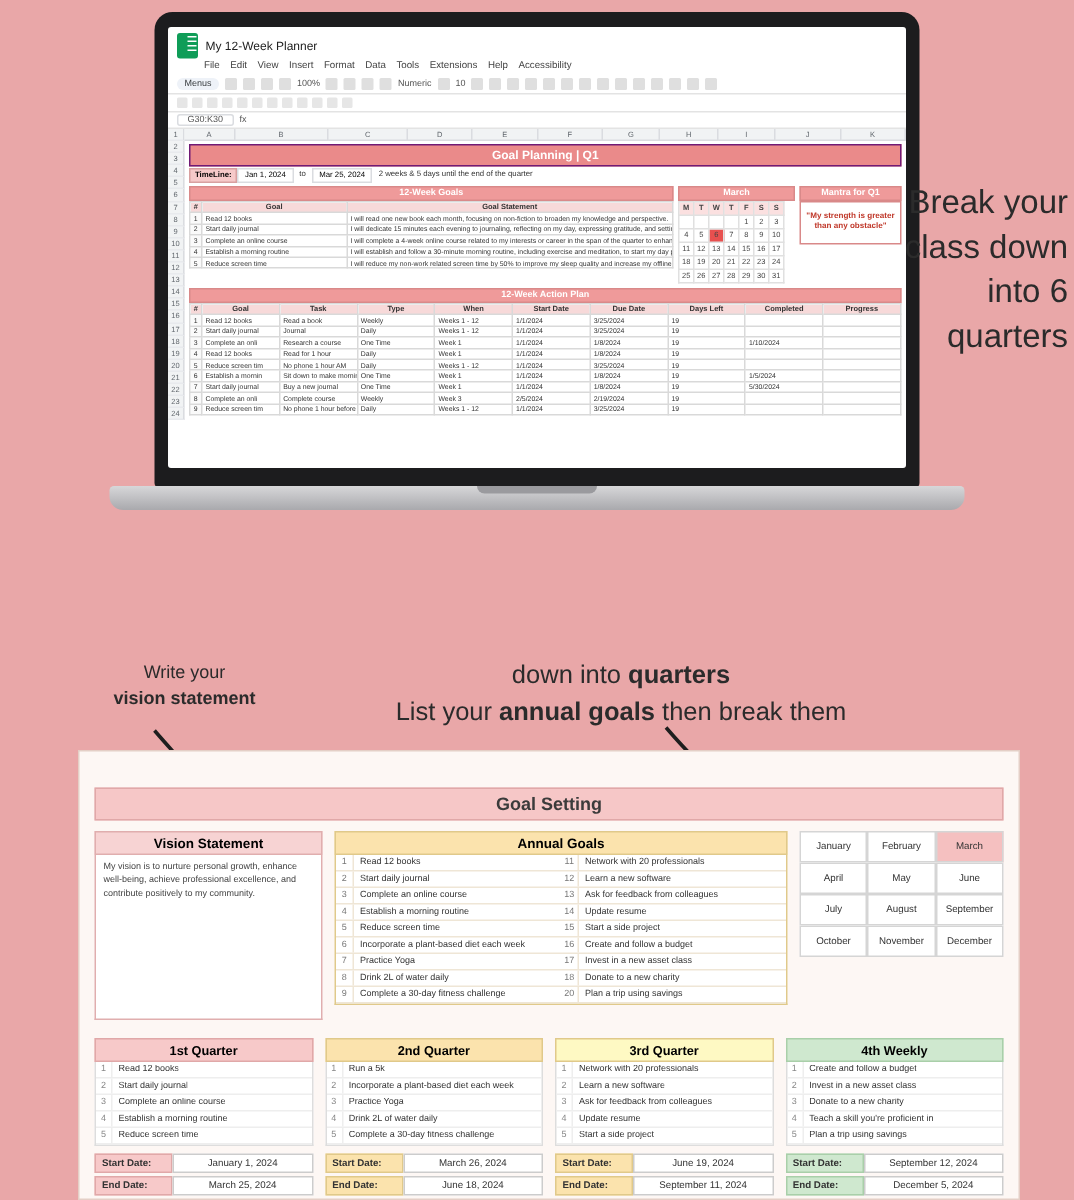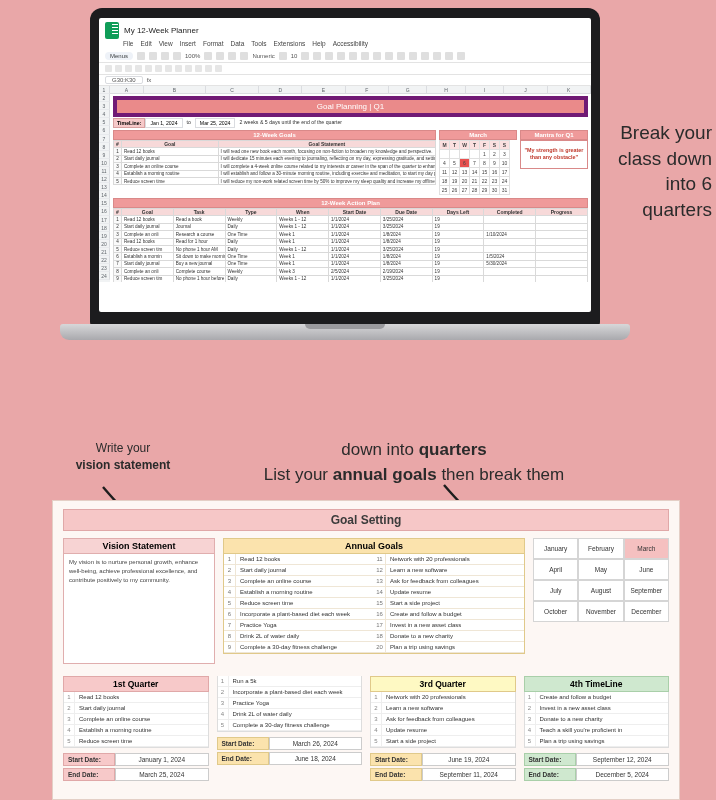--- a/index.html
+++ b/index.html
@@ -4,21 +4,21 @@
 <style>
   * { box-sizing: border-box; }
   html, body { margin:0; padding:0; }
   body {
     width:716px; height:800px; position:relative;
     background:#e9a7a8;
     font-family:"Liberation Sans", sans-serif;
     overflow:hidden;
   }
   
-  .laptop { position:absolute; left:60px; top:8px; width:570px; height:340px; }
+  .laptop { position:absolute; left:73px; top:8px; width:570px; height:340px; }
   .laptop-lid {
     position:absolute; left:30px; top:0; width:510px; height:318px;
     background:#1c1c1e; border-radius:12px 12px 4px 4px; padding:10px 9px 14px 9px;
   }
   .screen { width:100%; height:100%; background:#fff; border-radius:2px; overflow:hidden; position:relative; }
   .laptop-base {
     position:absolute; left:0; top:316px; width:570px; height:16px;
     background:linear-gradient(#d7d7d9,#a9a9ad); border-radius:3px 3px 9px 9px;
   }
   .laptop-notch {
@@ -40,49 +40,49 @@
   .fx-name { border:1px solid #dadce0; border-radius:2px; padding:0 6px; font-size:6px; }
   
   .sheet { position:relative; height:196px; overflow:hidden; background:#fff; }
   .colhdr, .rowhdr { background:#f1f3f4; color:#60666c; font-size:5px; }
   .grid-wrap { display:flex; }
   .rows-col { width:11px; flex:0 0 11px; }
   .rows-col div { height:8.1px; line-height:8.1px; text-align:center; border-bottom:1px solid #e8eaed; border-right:1px solid #dadce0; }
   .sheet-body { flex:1; position:relative; }
   .colhdr-row { display:flex; height:8px; }
   .colhdr-row div { border-right:1px solid #dadce0; border-bottom:1px solid #dadce0; text-align:center; line-height:8px; }
-  .banner { background:#ea8a8a; color:#fff; font-weight:normal; text-align:center; font-size:8px; padding:2px 0; border:4px solid #701a75; }
+  .banner { background:#ea8a8a; color:#fff; font-weight:bold; text-align:center; font-size:8px; padding:2px 0; border:1px solid #701a75; }
   .tl-row { display:flex; font-size:5.2px; align-items:stretch; margin-top:1px; }
   .tl-lbl { background:#f6c9c9; border:1px solid #d8a0a0; padding:1px 3px; font-weight:bold; }
   .tl-cell { background:#fff; border:1px solid #dadce0; padding:1px 4px; }
   .tl-txt { padding:1px 4px; color:#333; }
   .sec-hdr { background:#ef9a9a; color:#fff; text-align:center; font-size:6px; font-weight:bold; border:1px solid #d98989; padding:1px 0; }
   .tbl { border-collapse:collapse; width:100%; font-size:4.6px; table-layout:fixed; }
   .tbl td, .tbl th { border:1px solid #d9d9d9; padding:0 2px; height:7.4px; color:#333; overflow:hidden; white-space:nowrap; }
   .tbl th { background:#f7d9d9; font-weight:bold; font-size:5px; }
   .num-cell { width:8px; background:#fafafa; text-align:center; color:#777; }
   .cal { border-collapse:collapse; font-size:5px; }
   .cal td { border:1px solid #e0e0e0; width:10px; height:8px; text-align:center; color:#444; }
   .cal .cal-h { background:#fbe0e0; font-weight:bold; }
   .cal-today { background:#e8504f; color:#fff; }
   .cal-title { background:#ef9a9a; color:#fff; text-align:center; font-size:6px; font-weight:bold; padding:1px 0; border:1px solid #d98989; }
   .mantra-box { border:1px solid #d98989; text-align:center; font-size:5.4px; color:#c0392b; padding:6px 3px; font-weight:bold; line-height:1.35; }
   
   .annot { position:absolute; color:#2b2b2b; }
-  .annot-right { left:592px; top:120px; width:120px; text-align:right; font-size:19px; line-height:1.35; }
+  .annot-right { left:592px; top:120px; width:120px; text-align:right; font-size:22px; line-height:1.35; }
   .annot-left { left:28px; top:440px; width:190px; text-align:center; font-size:12px; line-height:1.4; }
   .annot-mid { left:228px; top:438px; width:372px; text-align:center; font-size:17px; line-height:1.45; }
   .annot-bottom { left:150px; top:786px; width:430px; font-size:17px; }
   .arrow { position:absolute; }
   
   .planner {
     position:absolute; left:52px; top:500px; width:628px; height:300px;
     background:#fdf7f4; border:1px solid #e4cfc6; padding:8px 10px;
   }
-  .planner-title { background:#f6c7c7; border:1px solid #e0a8a8; text-align:center; font-weight:bold; font-size:12px; color:#3b3b3b; padding:3px 0; }
+  .planner-title { background:#f6c7c7; border:1px solid #e0a8a8; text-align:center; font-weight:bold; font-size:12px; color:#3b3b3b; padding:3px 0;margin-top:16px; }
   .planner-top { display:flex; gap:8px; margin-top:7px; }
   .box-hdr { text-align:center; font-weight:bold; font-size:9px; padding:2px 0; border:1px solid #ccc; }
   .vision { width:152px; }
   .vision .box-hdr { background:#f7d3d3; border-color:#e0aeae; }
   .vision-body { border:1px solid #e0aeae; border-top:none; height:110px; font-size:6px; padding:4px 5px; color:#444; line-height:1.5; background:#fff; }
   .annual { flex:1; }
   .annual .box-hdr { background:#fbe3ad; border-color:#e0c98a; }
   .annual-body { border:1px solid #e0c98a; border-top:none; display:flex; background:#fff; }
   .goal-list { flex:1; }
   .goal-list div.row { display:flex; font-size:6px; height:11px; align-items:center; border-bottom:1px solid #efe6d6; }
@@ -662,20 +662,21 @@
             <span class="dval">January 1, 2024</span>
           </div>
         <div class="drow">
             <span class="dlbl">End Date:</span>
             <span class="dval">March 25, 2024</span>
           </div>
       </div>
     </div>
 
     <div class="q q2">
+      <div class="box-hdr">2nd Quarter</div>
       <div class="q-body">
         <div class="row">
             <span class="n">1</span>
             <span class="t">Run a 5k</span>
           </div>
         <div class="row">
             <span class="n">2</span>
             <span class="t">Incorporate a plant-based diet each week</span>
           </div>
         <div class="row">
@@ -733,21 +734,21 @@
             <span class="dval">June 19, 2024</span>
           </div>
         <div class="drow">
             <span class="dlbl">End Date:</span>
             <span class="dval">September 11, 2024</span>
           </div>
       </div>
     </div>
 
     <div class="q q4">
-      <div class="box-hdr">4th TimeLine</div>
+      <div class="box-hdr">4th Weekly</div>
       <div class="q-body">
         <div class="row">
             <span class="n">1</span>
             <span class="t">Create and follow a budget</span>
           </div>
         <div class="row">
             <span class="n">2</span>
             <span class="t">Invest in a new asset class</span>
           </div>
         <div class="row">

